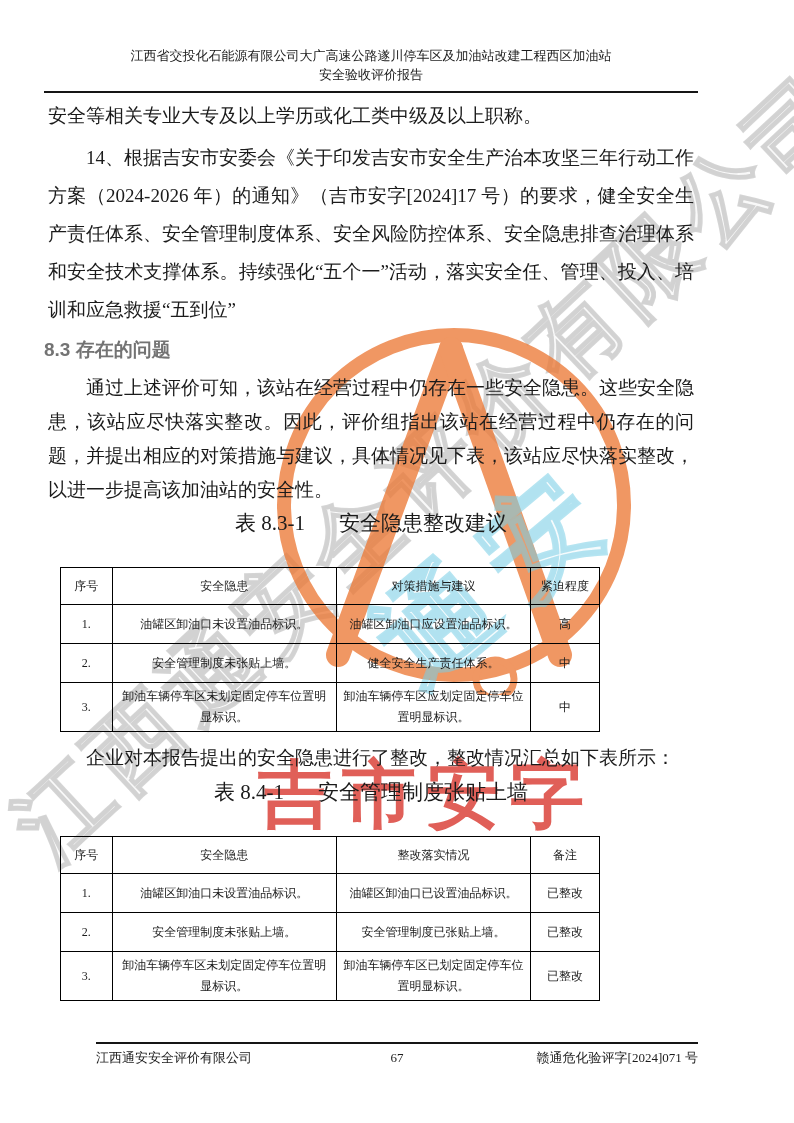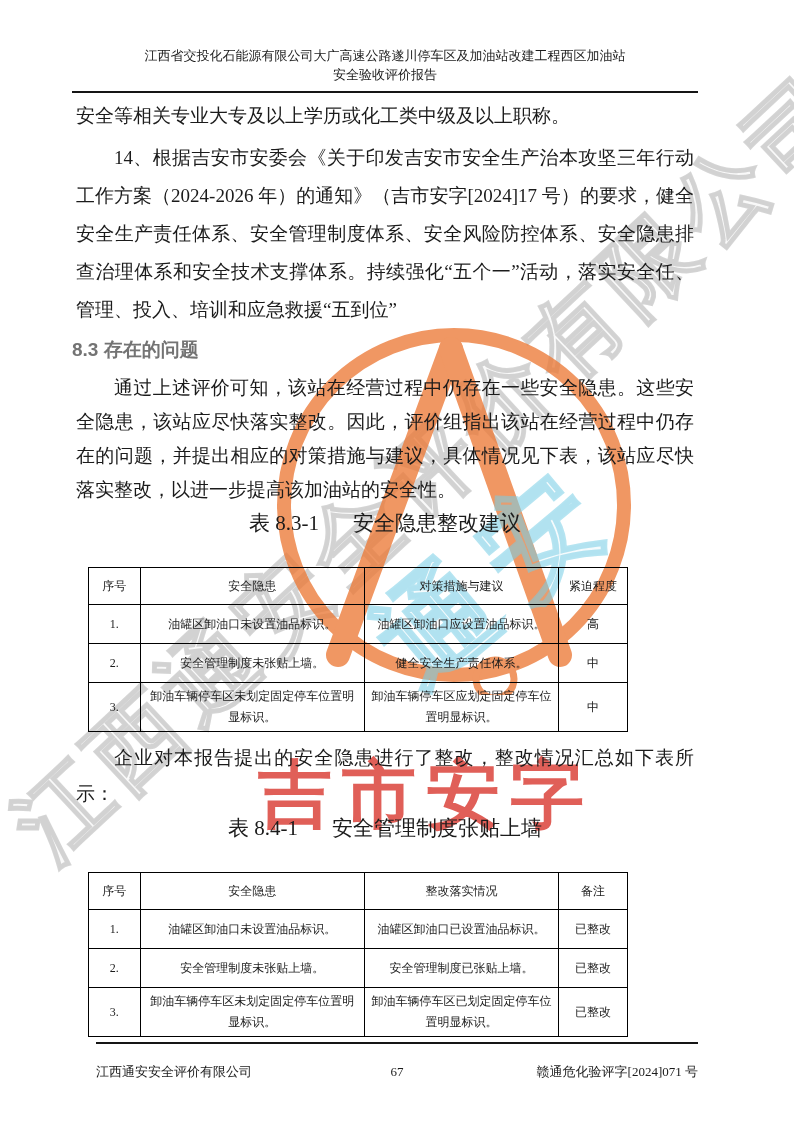--- a/index.html
+++ b/index.html
@@ -65,21 +65,21 @@
     position: absolute;
     left: 268px;
     top: 315px;
     opacity: 0.78;
   }
 
   
   .content {
     position: relative;
     z-index: 1;
-    padding: 46px 96px 0 72px;
+    padding: 46px 96px 0 44px;
   }
   .doc-header {
     text-align: center;
     font-size: 13px;
     line-height: 19px;
     padding-bottom: 7px;
     border-bottom: 2px solid #151515;
   }
   .doc-header .hdr2 { font-weight: normal; }
 
@@ -136,21 +136,21 @@
   .tbl-gap { height: 4px; }
 
   
   .doc-footer {
     position: absolute;
     left: 96px;
     right: 96px;
     top: 1042px;
     z-index: 1;
     border-top: 2px solid #151515;
-    padding-top: 19px;
+    padding-top: 5px;
     font-size: 13px;
     line-height: 18px;
   }
   .doc-footer .f-left  { float: left; }
   .doc-footer .f-right { float: right; }
   .doc-footer .f-page  {
     position: absolute;
     left: 50%;
     transform: translateX(-50%);
   }

